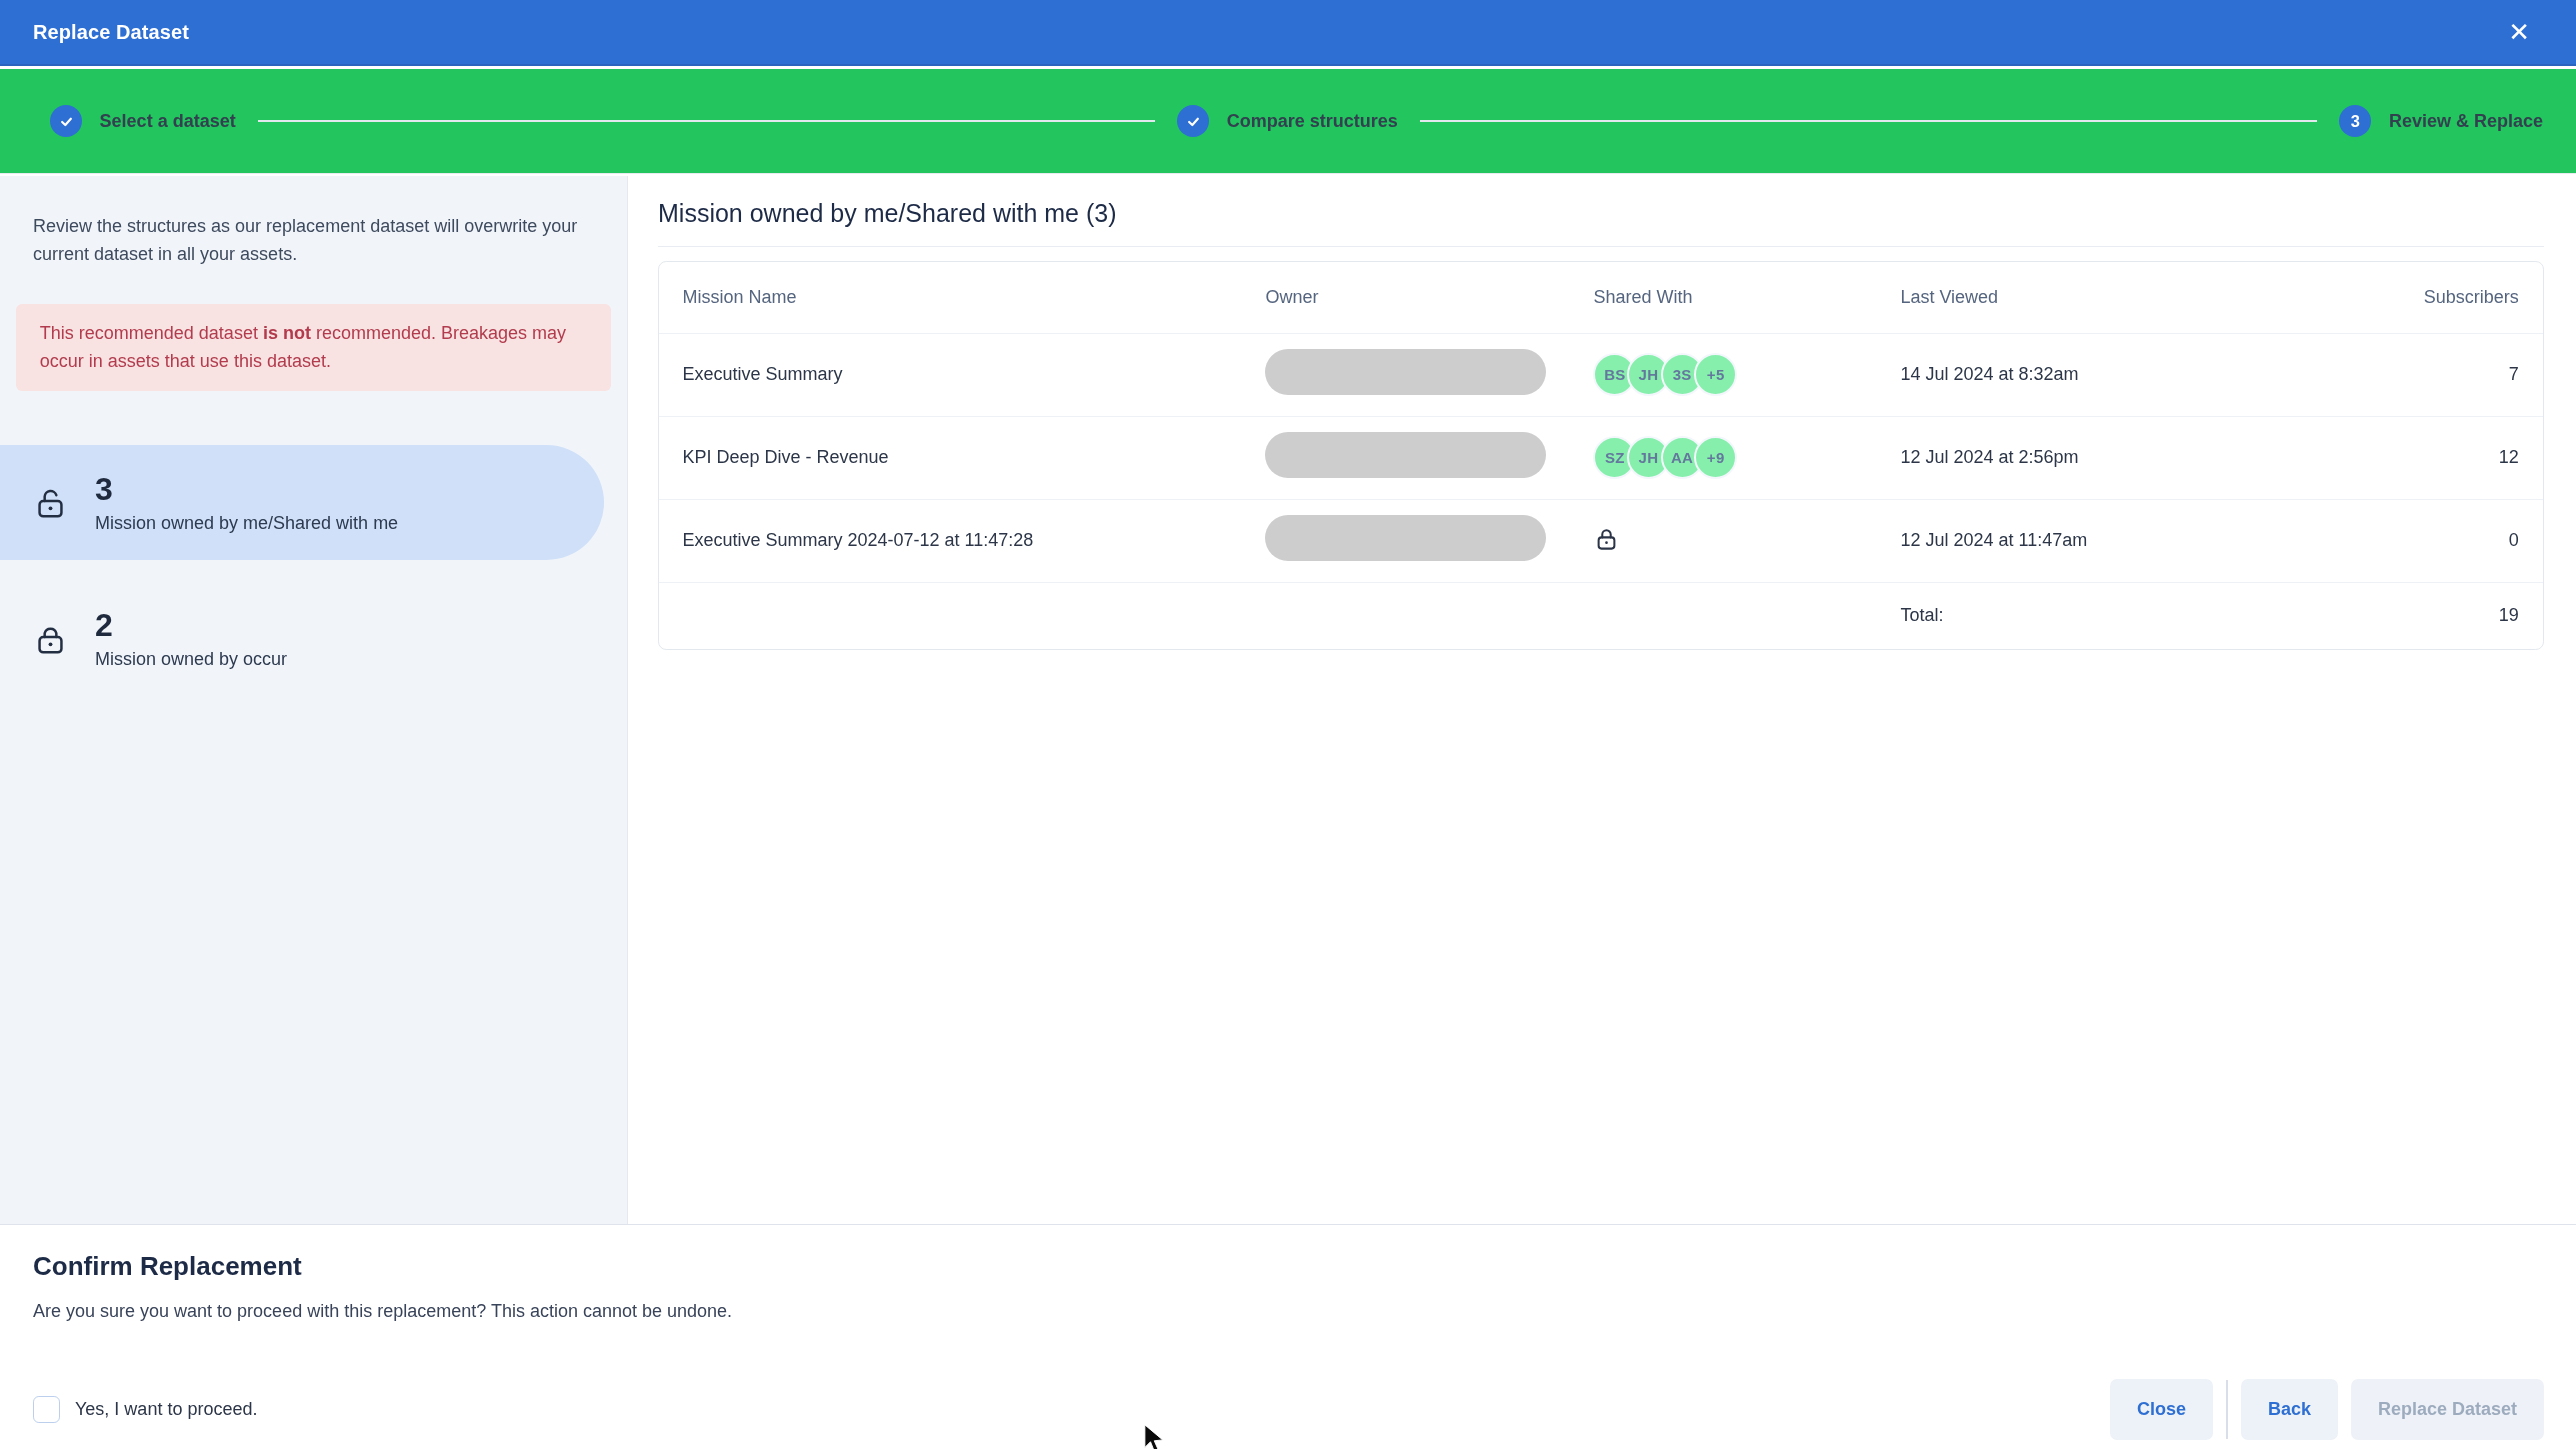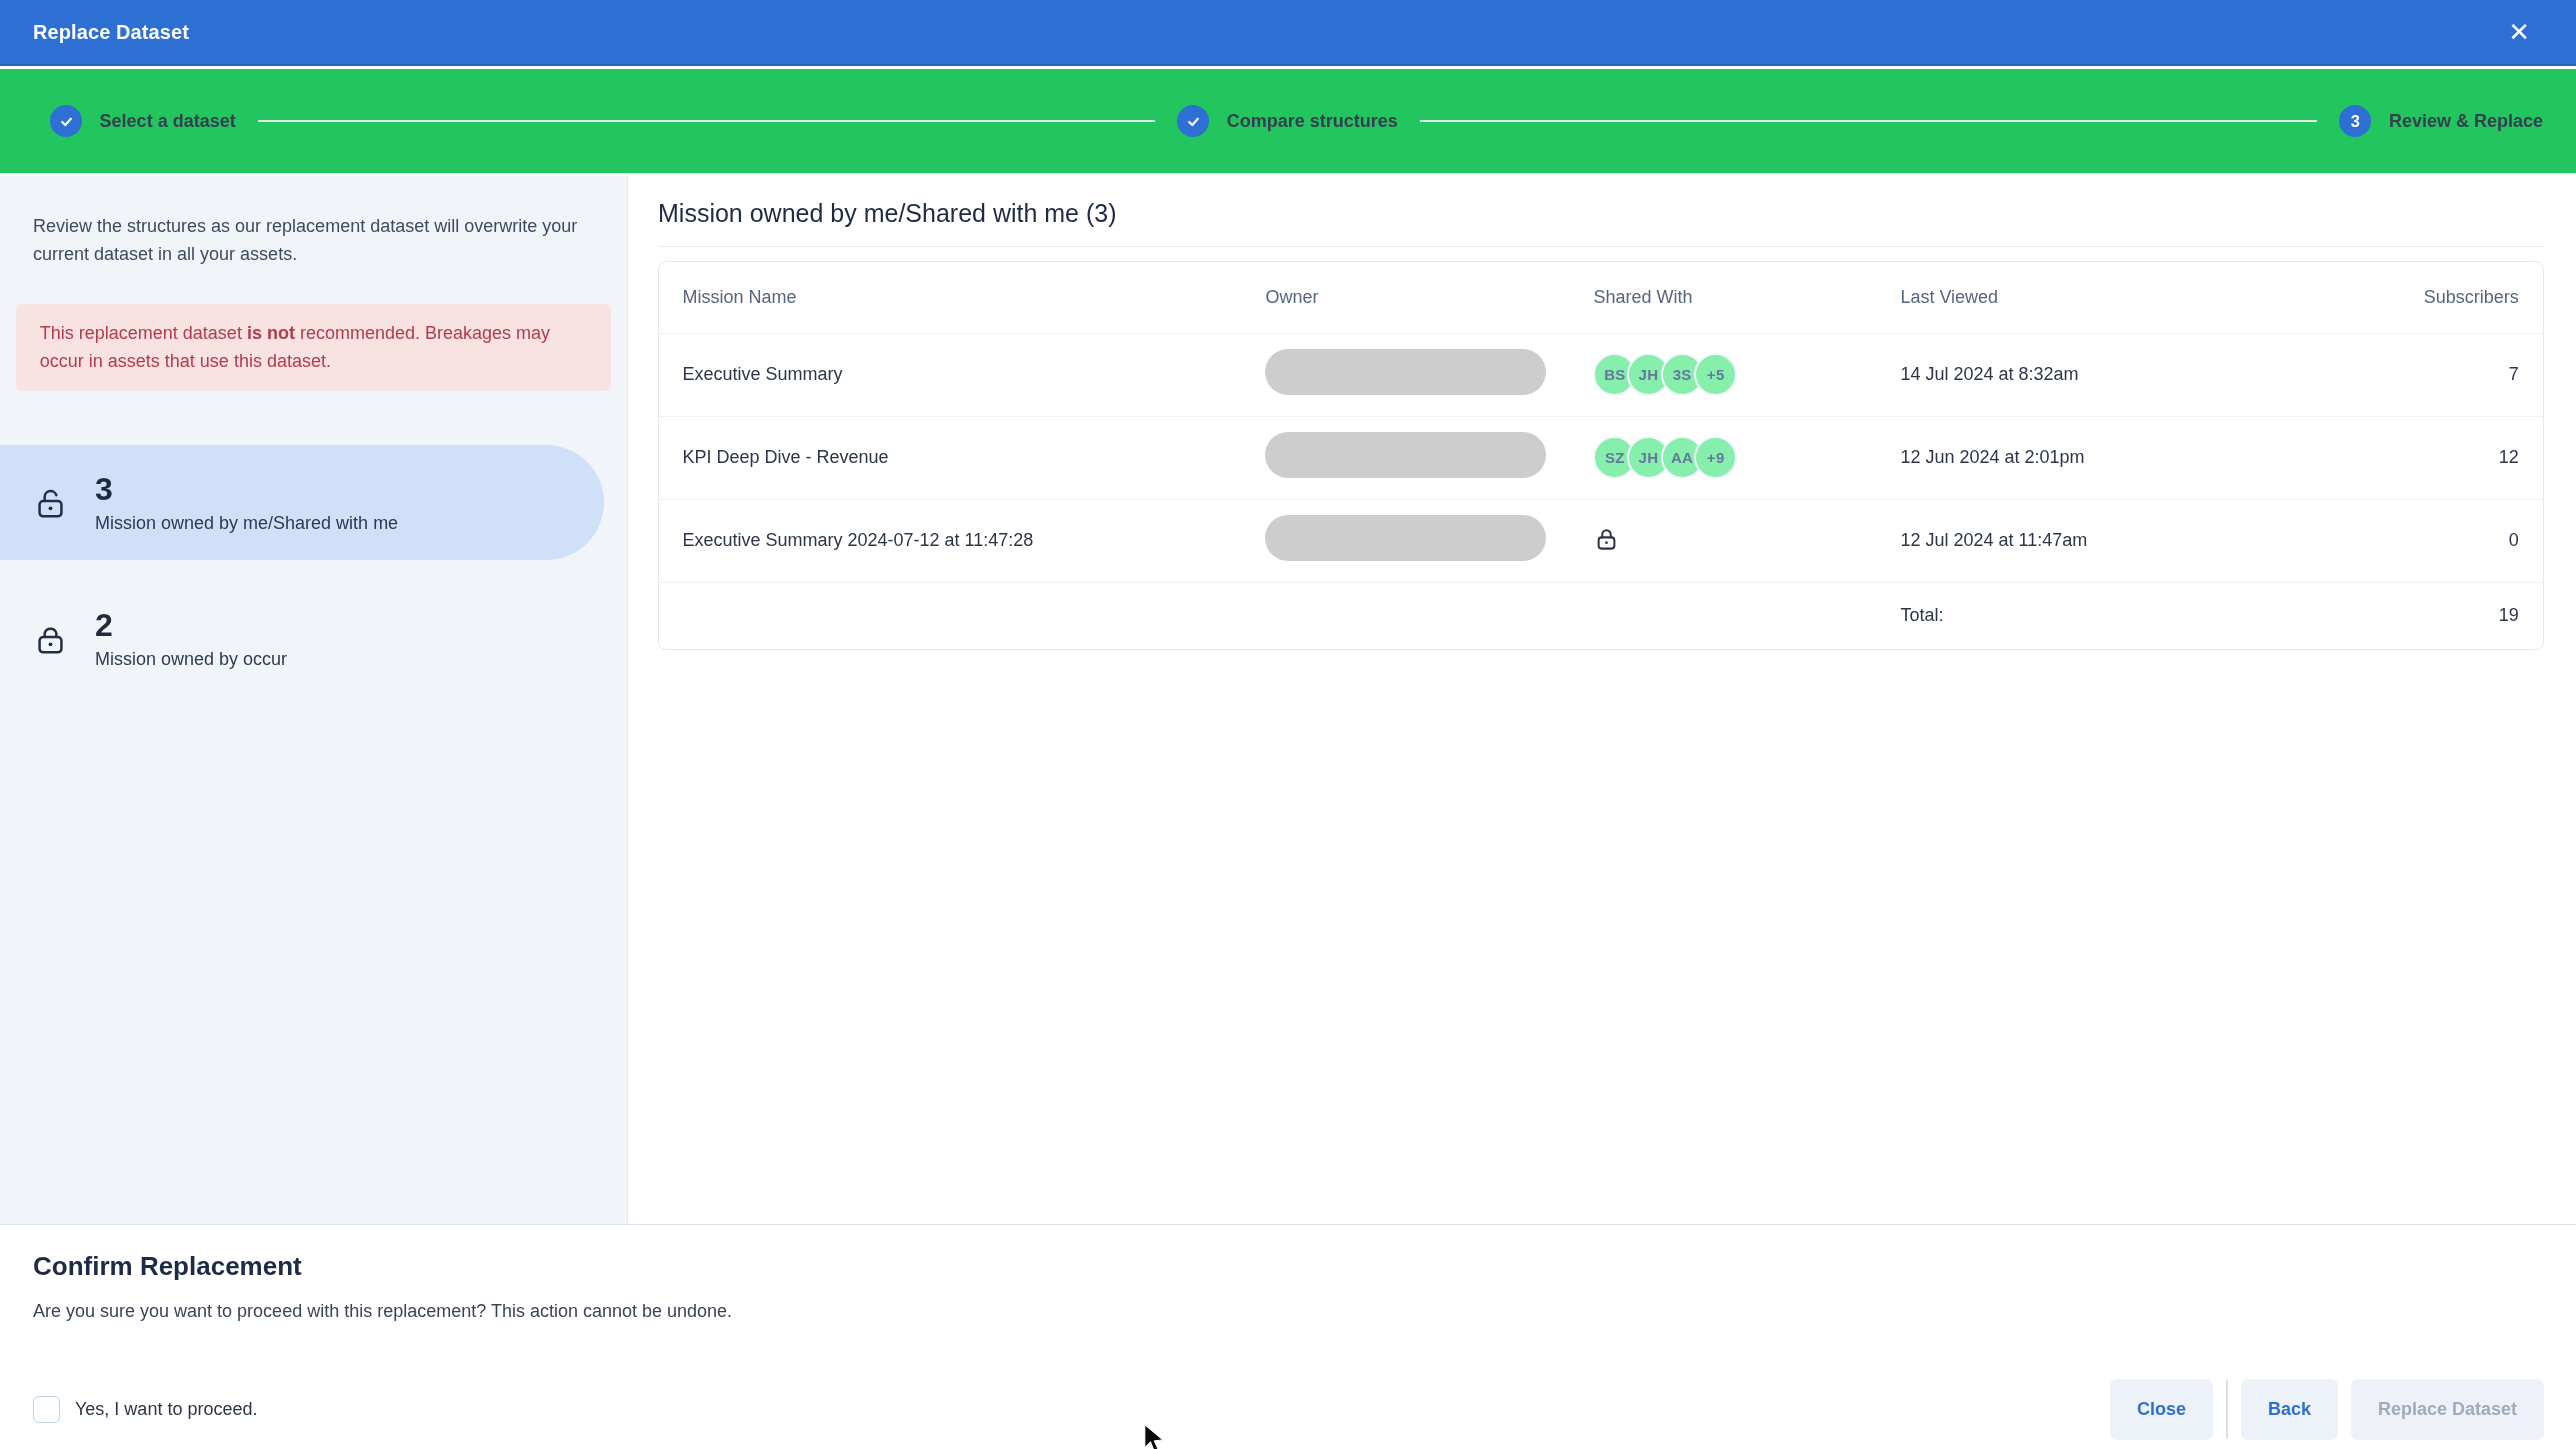--- a/index.html
+++ b/index.html
@@ -118,21 +118,21 @@
       </span>
       <span class="step-label">Review &amp; Replace</span>
     </div>
   </div>
 
   <div class="content">
 
     <div class="sidebar">
       <div class="sidebar-intro">Review the structures as our replacement dataset will overwrite your current dataset in all your assets.</div>
       <div class="warnbox">
-        <span>This replacement dataset </span><b>is not</b><span> recommended. Breakages may occur in assets that use this dataset.</span>
+        <span>This recommended dataset </span><b>is not</b><span> recommended. Breakages may occur in assets that use this dataset.</span>
       </div>
       <div class="navlist">
         <div class="nav-item selected">
           <span class="nav-lock">
             <svg class="lockicon" viewBox="0 0 48 48" width="35" height="35">
               <rect x="9" y="22" width="30" height="21" rx="5" fill="none" stroke="#232e42" stroke-width="3.4"></rect>
               <path d="M16 22 v-6 a8.2 8.2 0 0 1 16 -2" fill="none" stroke="#232e42" stroke-width="3.4" stroke-linecap="round"></path>
               <circle cx="24" cy="32" r="2.6" fill="#232e42"></circle>
             </svg>
           </span>
@@ -185,21 +185,21 @@
 
         <div class="t-grid t-row">
           <div>KPI Deep Dive - Revenue</div>
           <div><span class="owner-pill" style="display:inline-block"></span></div>
           <div class="avatars">
             <span class="avatar">SZ</span>
             <span class="avatar">JH</span>
             <span class="avatar">AA</span>
             <span class="avatar">+9</span>
           </div>
-          <div>12 Jun 2024 at 2:01pm</div>
+          <div>12 Jul 2024 at 2:56pm</div>
           <div class="cell-right">12</div>
         </div>
 
         <div class="t-grid t-row">
           <div>Executive Summary 2024-07-12 at 11:47:28</div>
           <div><span class="owner-pill" style="display:inline-block"></span></div>
           <div>
             <svg class="row-lock" viewBox="0 0 48 48">
               <rect x="10" y="22" width="28" height="20" rx="5" fill="none" stroke="#2b3547" stroke-width="3.6"></rect>
               <path d="M16.5 22 v-5 a7.5 7.5 0 0 1 15 0 v5" fill="none" stroke="#2b3547" stroke-width="3.6" stroke-linecap="round"></path>

